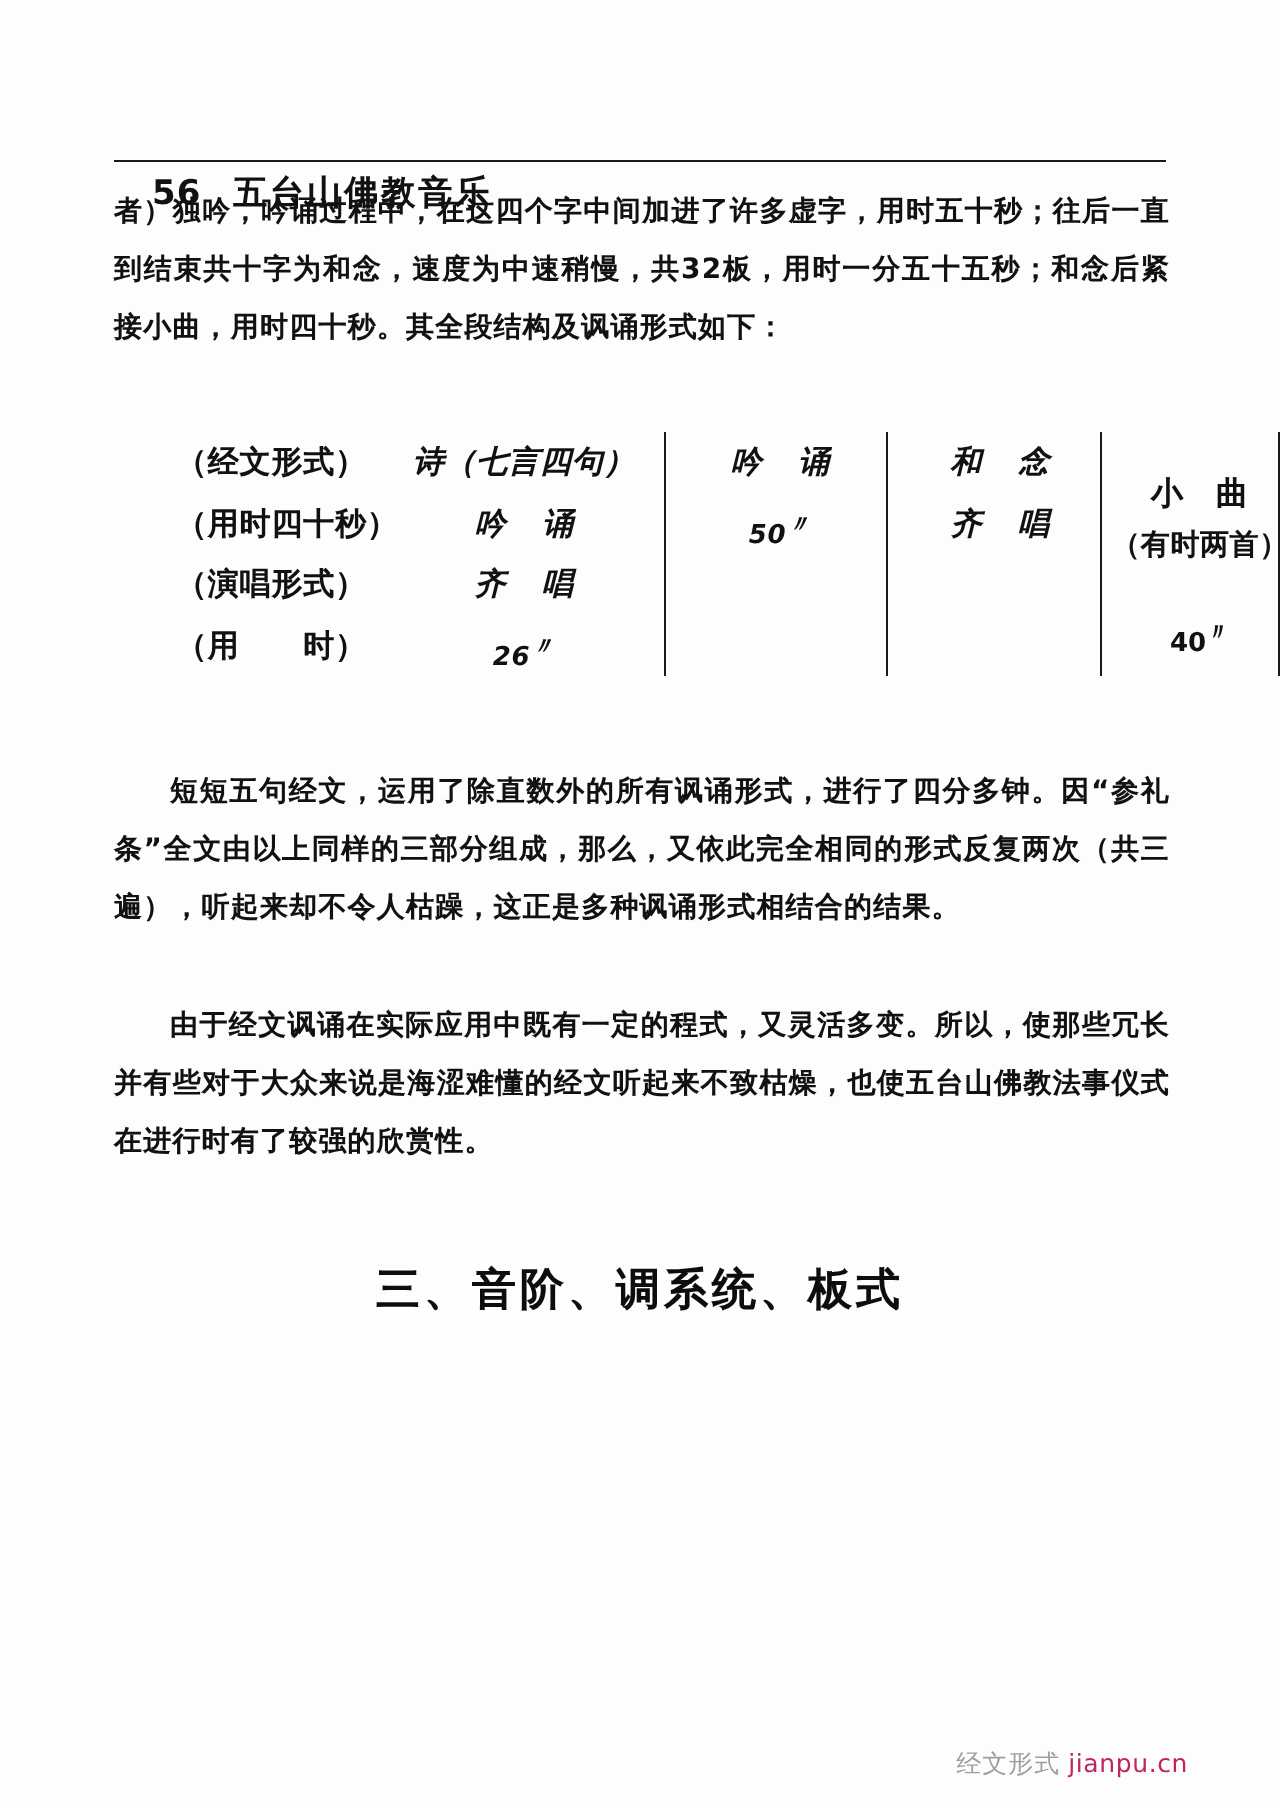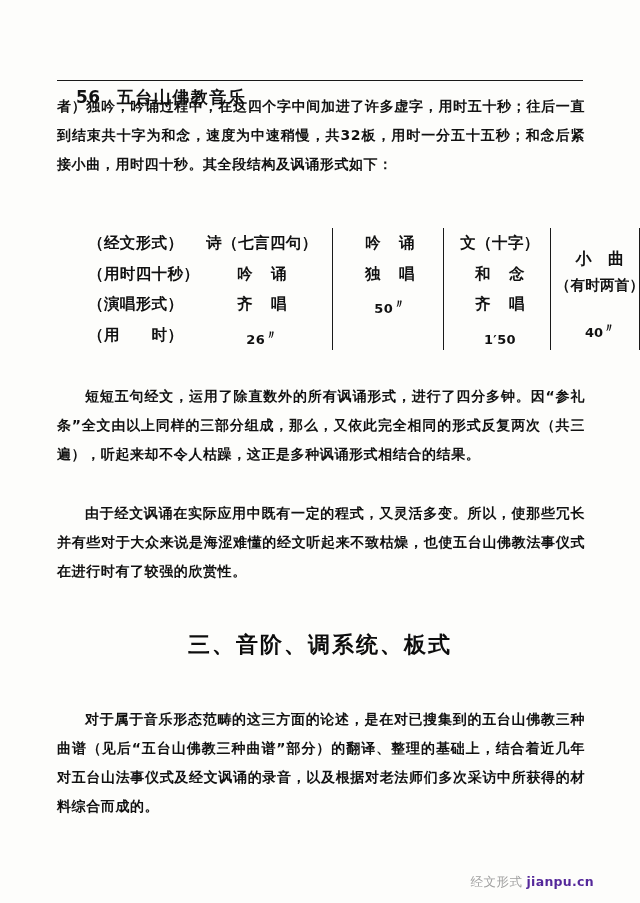--- a/index.html
+++ b/index.html
@@ -66,21 +66,21 @@
   .p1 { top: 92px; }
   .p2 { top: 382px; }
   .p3 { top: 499px; }
   .p4 { top: 705px; }
   .indent { text-indent: 2em; }
 
   
   .struct-table {
     position: absolute;
     left: 88px;
-    top: 228px;
+    top: 216px;
     width: 468px;
     height: 122px;
   }
   .st-grid {
     position: relative;
     width: 100%;
     height: 100%;
   }
   .st-rowlabels {
     position: absolute;
@@ -94,20 +94,21 @@
     font-size: 15.5px;
     font-weight: bold;
     color: #111;
     white-space: nowrap;
     letter-spacing: 0.4px;
   }
 
   .st-col {
     position: absolute;
     top: 0;
+    font-style: italic;
   }
   .st-cell {
     height: 30.5px;
     line-height: 30.5px;
     font-size: 15.5px;
     font-weight: bold;
     color: #111;
     text-align: center;
     white-space: nowrap;
     letter-spacing: 0.4px;
@@ -196,24 +197,23 @@
     bottom: 12px;
     font-size: 12.5px;
     white-space: nowrap;
     opacity: 0.95;
   }
   .watermark .wm-cn {
     color: #9a9a9a;
     letter-spacing: 0.5px;
   }
   .watermark .wm-domain {
-    color: #4c1d95;
+    color: #be185d;
     letter-spacing: 0.3px;
     margin-left: 4px;
-    font-weight: bold;
   }
 </style>
 </head>
 <body>
 
 <div class="page">
 
   <div class="header">
     <span class="folio">56</span>
     <span class="book-title">五台山佛教音乐</span>
@@ -234,29 +234,26 @@
 
       <div class="st-col col-a">
         <div class="st-cell">诗（七言四句）</div>
         <div class="st-cell two-char"><span>吟</span><span>诵</span></div>
         <div class="st-cell two-char"><span>齐</span><span>唱</span></div>
         <div class="st-cell num"><span>26</span><span class="prime">〃</span></div>
       </div>
 
       <div class="st-col col-b">
         <div class="st-cell two-char"><span>吟</span><span>诵</span></div>
-        <div class="st-cell two-char"><span>独</span><span>唱</span></div>
         <div class="st-cell num"><span>50</span><span class="prime">〃</span></div>
       </div>
 
       <div class="st-col col-c">
-        <div class="st-cell">文（十字）</div>
         <div class="st-cell two-char"><span>和</span><span>念</span></div>
         <div class="st-cell two-char"><span>齐</span><span>唱</span></div>
-        <div class="st-cell num"><span>1′50</span><span class="prime"></span></div>
       </div>
 
       <div class="xiaoqu-block">
         <div class="xiaoqu-title"><span>小</span><span>曲</span></div>
         <div class="xiaoqu-sub">（有时两首）</div>
       </div>
       <div class="xiaoqu-time"><span>40</span><span class="prime">〃</span></div>
 
       <div class="st-vline vl-1"></div>
       <div class="st-vline vl-2"></div>
@@ -265,19 +262,18 @@
 
     </div>
   </div>
 
   <div class="body-text p3 indent">由于经文讽诵在实际应用中既有一定的程式，又灵活多变。所以，使那些冗长并有些对于大众来说是海涩难懂的经文听起来不致枯燥，也使五台山佛教法事仪式在进行时有了较强的欣赏性。</div>
 
   <div class="body-text p2 indent">短短五句经文，运用了除直数外的所有讽诵形式，进行了四分多钟。因“参礼条”全文由以上同样的三部分组成，那么，又依此完全相同的形式反复两次（共三遍），听起来却不令人枯躁，这正是多种讽诵形式相结合的结果。</div>
 
   <div class="section-heading">三、音阶、调系统、板式</div>
 
-  <div class="body-text p4 indent">对于属于音乐形态范畴的这三方面的论述，是在对已搜集到的五台山佛教三种曲谱（见后“五台山佛教三种曲谱”部分）的翻译、整理的基础上，结合着近几年对五台山法事仪式及经文讽诵的录音，以及根据对老法师们多次采访中所获得的材料综合而成的。</div>
 
   <div class="watermark">
     <span class="wm-cn">经文形式</span><span class="wm-domain">jianpu.cn</span>
   </div>
 
 </div>
 
 </body></html>

